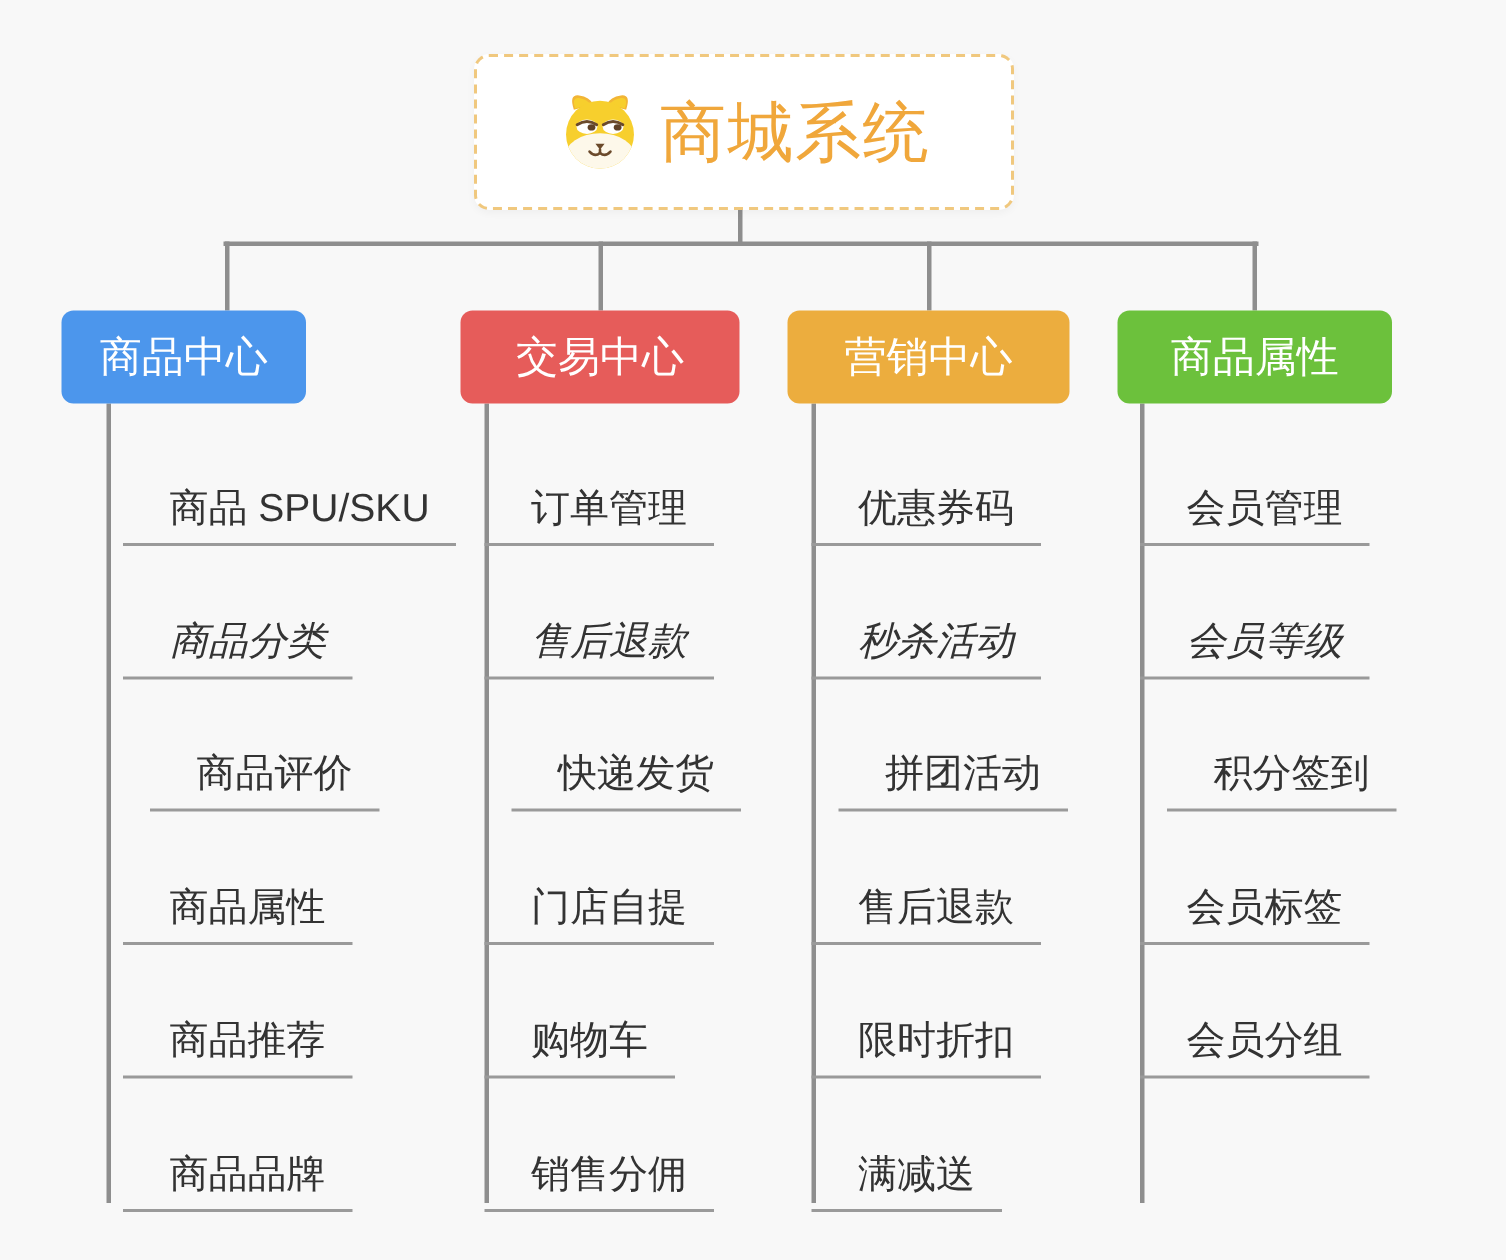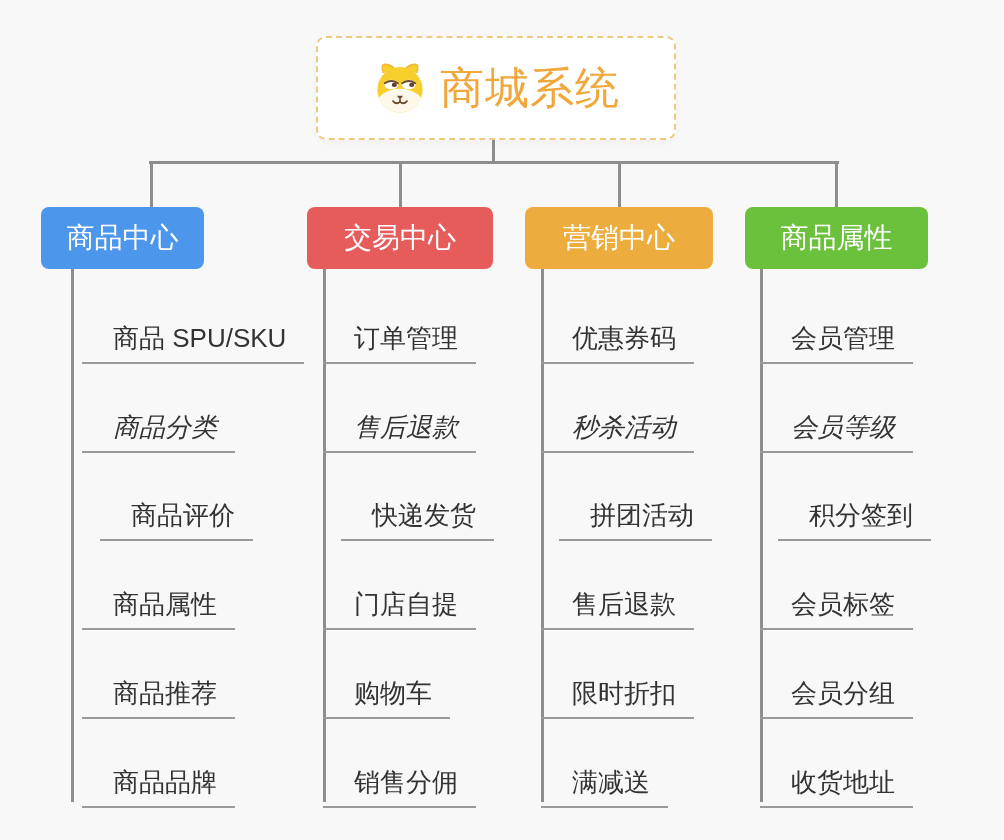--- a/index.html
+++ b/index.html
@@ -160,15 +160,14 @@
   <div class="leaf c2 r2">拼团活动</div>
   <div class="leaf c2 r3">售后退款</div>
   <div class="leaf c2 r4">限时折扣</div>
   <div class="leaf c2 r5">满减送</div>
 
   <div class="leaf c3 r0">会员管理</div>
   <div class="leaf c3 r1">会员等级</div>
   <div class="leaf c3 r2">积分签到</div>
   <div class="leaf c3 r3">会员标签</div>
   <div class="leaf c3 r4">会员分组</div>
-  <div class="leaf c3 r5">收货地址</div>
 
 </div>
 
 </body></html>

